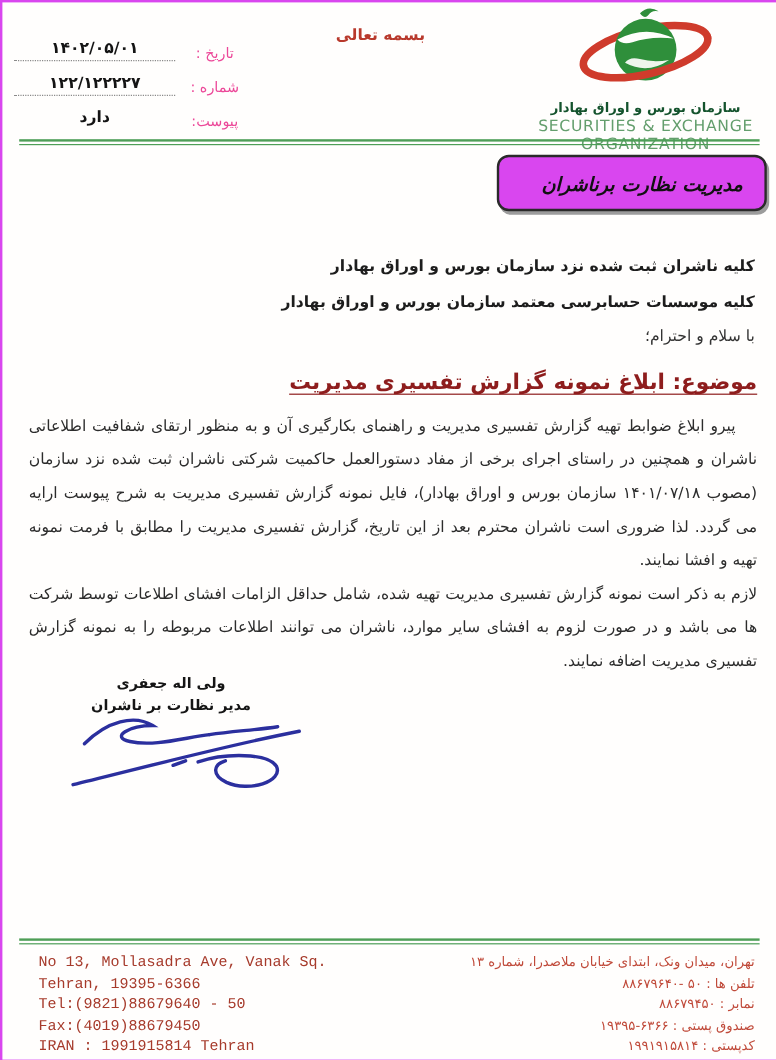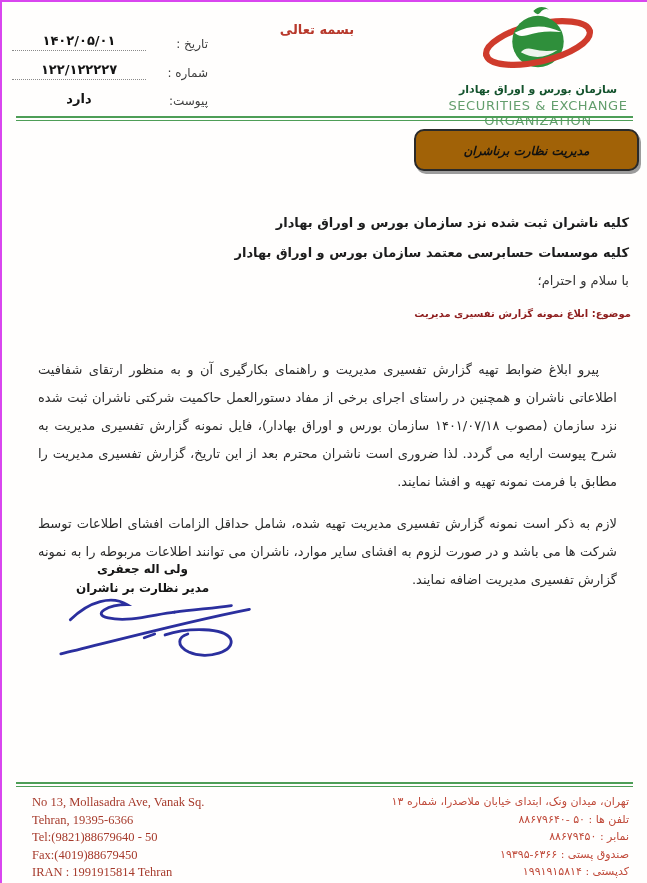--- a/index.html
+++ b/index.html
@@ -14,70 +14,70 @@
     position:absolute; top:20px; left:240px; width:150px; text-align:center;
     color:#b8392c; font-weight:bold; font-size:13px;
   }
   .logo-block { position:absolute; top:2px; right:14px; width:190px; text-align:center; }
   .logo-block svg { display:block; margin:0 auto; }
   .org-fa { color:#14532d; font-weight:bold; font-size:11px; margin-top:1px; direction:rtl; }
   .org-en { color:#649e6d; font-size:13px; letter-spacing:.6px; margin-top:2px; }
 
   .header-fields { position:absolute; top:31px; left:10px; width:196px; direction:rtl; font-size:12px; }
   .hrow { display:flex; align-items:flex-end; margin-bottom:11px; min-height:17px; }
-  .hlabel { color:#404040; width:58px; flex:none; padding-left:4px; }
+  .hlabel { color:#ec4899; width:58px; flex:none; padding-left:4px;text-align:center; }
   .hvalue {
     flex:1; text-align:center; font-weight:bold; color:#141414; font-size:13px;
     border-bottom:1px dotted #8a8a8a; padding-bottom:2px;
   }
   .hvalue.nodot { border-bottom:none; }
 
   .green-divider {
     position:absolute; left:14px; right:14px; height:2px;
     border-top:2px solid #4e9e57; border-bottom:1.5px solid #4e9e57;
   }
   .divider-header { top:114px; }
   .divider-footer { top:780px; }
 
   
   .dept-box {
     position:absolute; top:127px; right:8px; min-width:185px;
-    background:#a16207; border:2px solid #2a2a2a; border-radius:10px;
-    box-shadow:2px 3px 0 #9c9c9c; padding:13px 18px 11px; text-align:center;
-    font-weight:bold; font-style:italic; font-size:12px; color:#111; direction:rtl;
+    background:#d946ef; border:2px solid #2a2a2a; border-radius:10px;
+    box-shadow:2px 3px 0 #9c9c9c; padding:13px 18px 11px; 
+    font-weight:bold; font-style:italic; font-size:16px; color:#111; direction:rtl;
   }
 
   
   .recipients {
     position:absolute; top:190px; right:18px; left:120px; direction:rtl; text-align:right;
     font-weight:bold; font-size:13px; line-height:30px; color:#1d1d1d;margin-top:16px;
   }
   .greeting { position:absolute; top:271px; right:18px; direction:rtl; font-size:13px; color:#333; }
   .subject {
-    position:absolute; top:306px; right:16px; direction:rtl; font-size:10px; font-weight:bold;
-    color:#8e1d1d; text-underline-offset:4px;
+    position:absolute; top:306px; right:16px; direction:rtl; font-size:18px; font-weight:bold;
+    color:#8e1d1d; text-decoration:underline; text-underline-offset:4px;
   }
   .body-text {
     position:absolute; top:340px; right:16px; left:22px; direction:rtl; text-align:justify;
     font-size:13px; line-height:28px; color:#2c2c2c;
   }
-  .body-text p { margin:14px; }
+  .body-text p { margin:0; }
   .body-text p.indent { text-indent:18px; }
 
   
   .sign-block {
     position:absolute; top:558px; left:38px; width:205px; text-align:center; direction:rtl;
     font-weight:bold; font-size:12px; color:#151515; line-height:19px;
   }
   .sign-svg { position:absolute; top:578px; left:48px; }
 
   
   .footer-en {
     position:absolute; top:792px; left:30px;
-    font-family:Liberation Serif, serif; font-size:12.5px; color:#a63a2b; line-height:17.5px;
+    font-family:Liberation Mono, monospace; font-size:12.5px; color:#a63a2b; line-height:17.5px;
   }
   .footer-fa {
     position:absolute; top:791px; right:18px; direction:rtl; text-align:right;
     font-size:11px; color:#c04a3a; line-height:17.5px;
   }
 </style>
 </head>
 <body>
 
 <div class="page">

